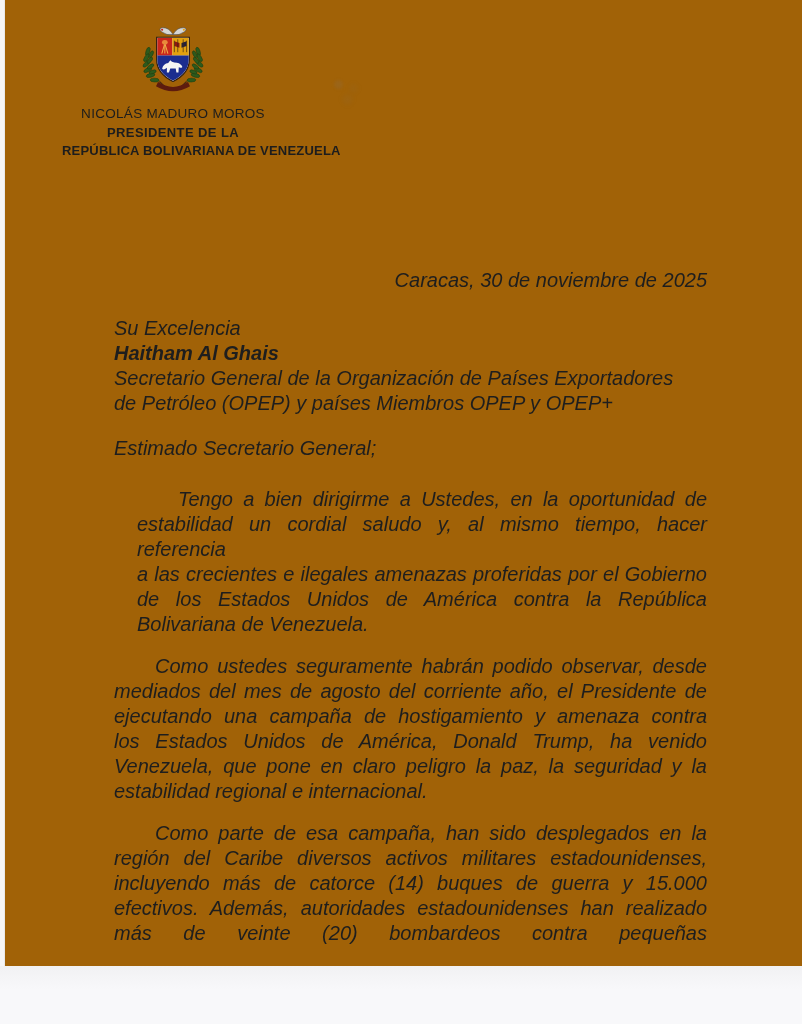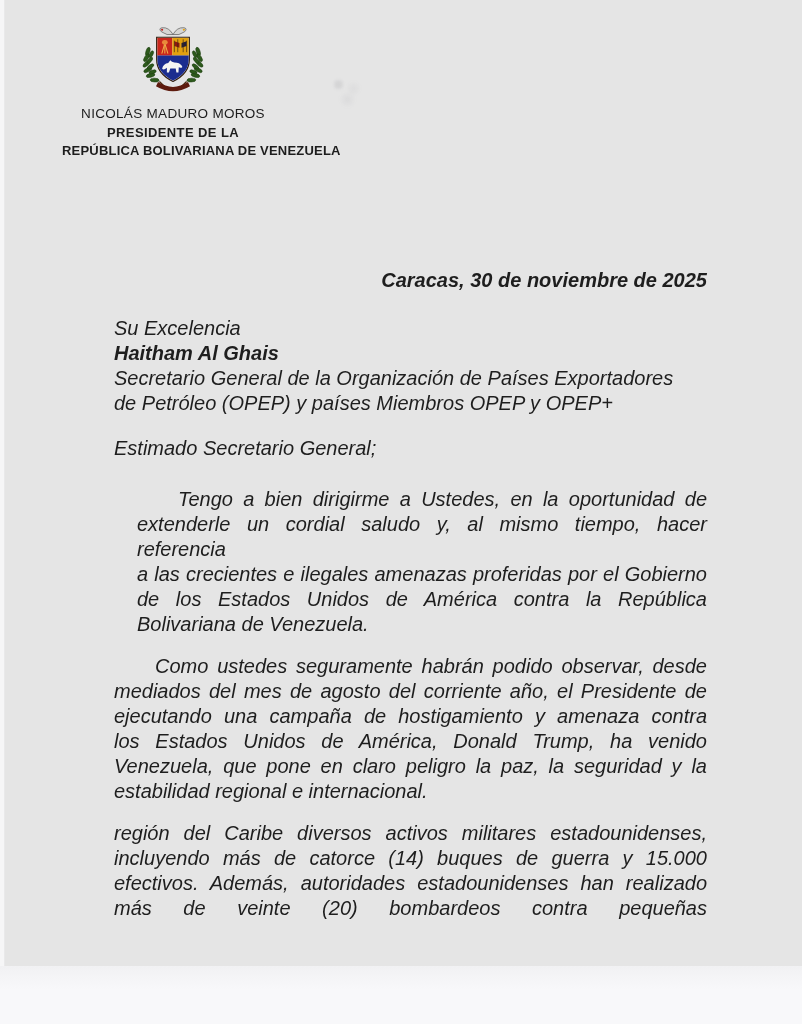--- a/index.html
+++ b/index.html
@@ -1,20 +1,20 @@
 <!DOCTYPE html>
 <html><head>
 <meta charset="utf-8">
 <style>
   html, body { margin: 0; padding: 0; background: #fbfbfc; }
   .page {
     position: relative;
     width: 802px;
     height: 1024px;
-    background: #e5e5e5;
+    background: #a16207;
     overflow: hidden;
     font-family: "Liberation Sans", "DejaVu Sans", sans-serif;
   }
   
   .scan-edge-left {
     position: absolute; left: 0; top: 0;
     width: 4px; height: 970px;
     background: #f6f6f7;
     border-right: 1px solid #e9e9ea;
   }
@@ -36,21 +36,21 @@
   }
   .coa { display: block; margin: 0 auto 12px auto; }
   .lh-name  { font-size: 13.5px; letter-spacing: 0.3px; white-space: nowrap; }
   .lh-t1    { font-size: 13px;  font-weight: 700; letter-spacing: 0.4px; margin-top: 4px; white-space: nowrap; }
   .lh-t2    { font-size: 13px; font-weight: 700; letter-spacing: 0.2px; margin-top: 3px; white-space: nowrap; }
   
   .letter-body {
     position: absolute; left: 114px; top: 268px; width: 593px;
     font-style: italic; font-size: 20px; line-height: 25px; color: #1e1e1e;
   }
-  .dateline   { text-align: right; font-weight: bold; }
+  .dateline   { text-align: right; }
   .recipient  { margin-top: 23px; }
   .recipient .bold { font-weight: 700; }
   .salutation { margin-top: 20px; }
   .para       { margin-top: 17px; }
   .para-first { margin-top: 26px; margin-left: 23px; }
   .line-just  { text-align: justify; text-align-last: justify; }
   .line-left  { text-align: left; }
   .line-indent { text-indent: 41px; }
 </style>
 </head>
@@ -127,36 +127,37 @@
       <div>Su Excelencia</div>
       <div class="bold">Haitham Al Ghais</div>
       <div>Secretario General de la Organización de Países Exportadores</div>
       <div>de Petróleo (OPEP) y países Miembros OPEP y OPEP+</div>
     </div>
 
     <div class="salutation">Estimado Secretario General;</div>
 
     <div class="para para-first">
         <div class="line-just line-indent">Tengo a bien dirigirme a Ustedes, en la oportunidad de</div>
-        <div class="line-just">extenderle un cordial saludo y, al mismo tiempo, hacer referencia</div>
+        <div class="line-just">estabilidad un cordial saludo y, al mismo tiempo, hacer referencia</div>
         <div class="line-just">a las crecientes e ilegales amenazas proferidas por el Gobierno</div>
         <div class="line-just">de los Estados Unidos de América contra la República</div>
         <div class="line-left">Bolivariana de Venezuela.</div>
       </div>
 
     <div class="para">
         <div class="line-just line-indent">Como ustedes seguramente habrán podido observar, desde</div>
         <div class="line-just">mediados del mes de agosto del corriente año, el Presidente de</div>
         <div class="line-just">ejecutando una campaña de hostigamiento y amenaza contra</div>
         <div class="line-just">los Estados Unidos de América, Donald Trump, ha venido</div>
         <div class="line-just">Venezuela, que pone en claro peligro la paz, la seguridad y la</div>
         <div class="line-left">estabilidad regional e internacional.</div>
       </div>
 
     <div class="para">
+        <div class="line-just line-indent">Como parte de esa campaña, han sido desplegados en la</div>
         <div class="line-just">región del Caribe diversos activos militares estadounidenses,</div>
         <div class="line-just">incluyendo más de catorce (14) buques de guerra y 15.000</div>
         <div class="line-just">efectivos. Además, autoridades estadounidenses han realizado</div>
         <div class="line-just">más de veinte (20) bombardeos contra pequeñas</div>
       </div>
   </main>
 
 </div>
 
 </body></html>

